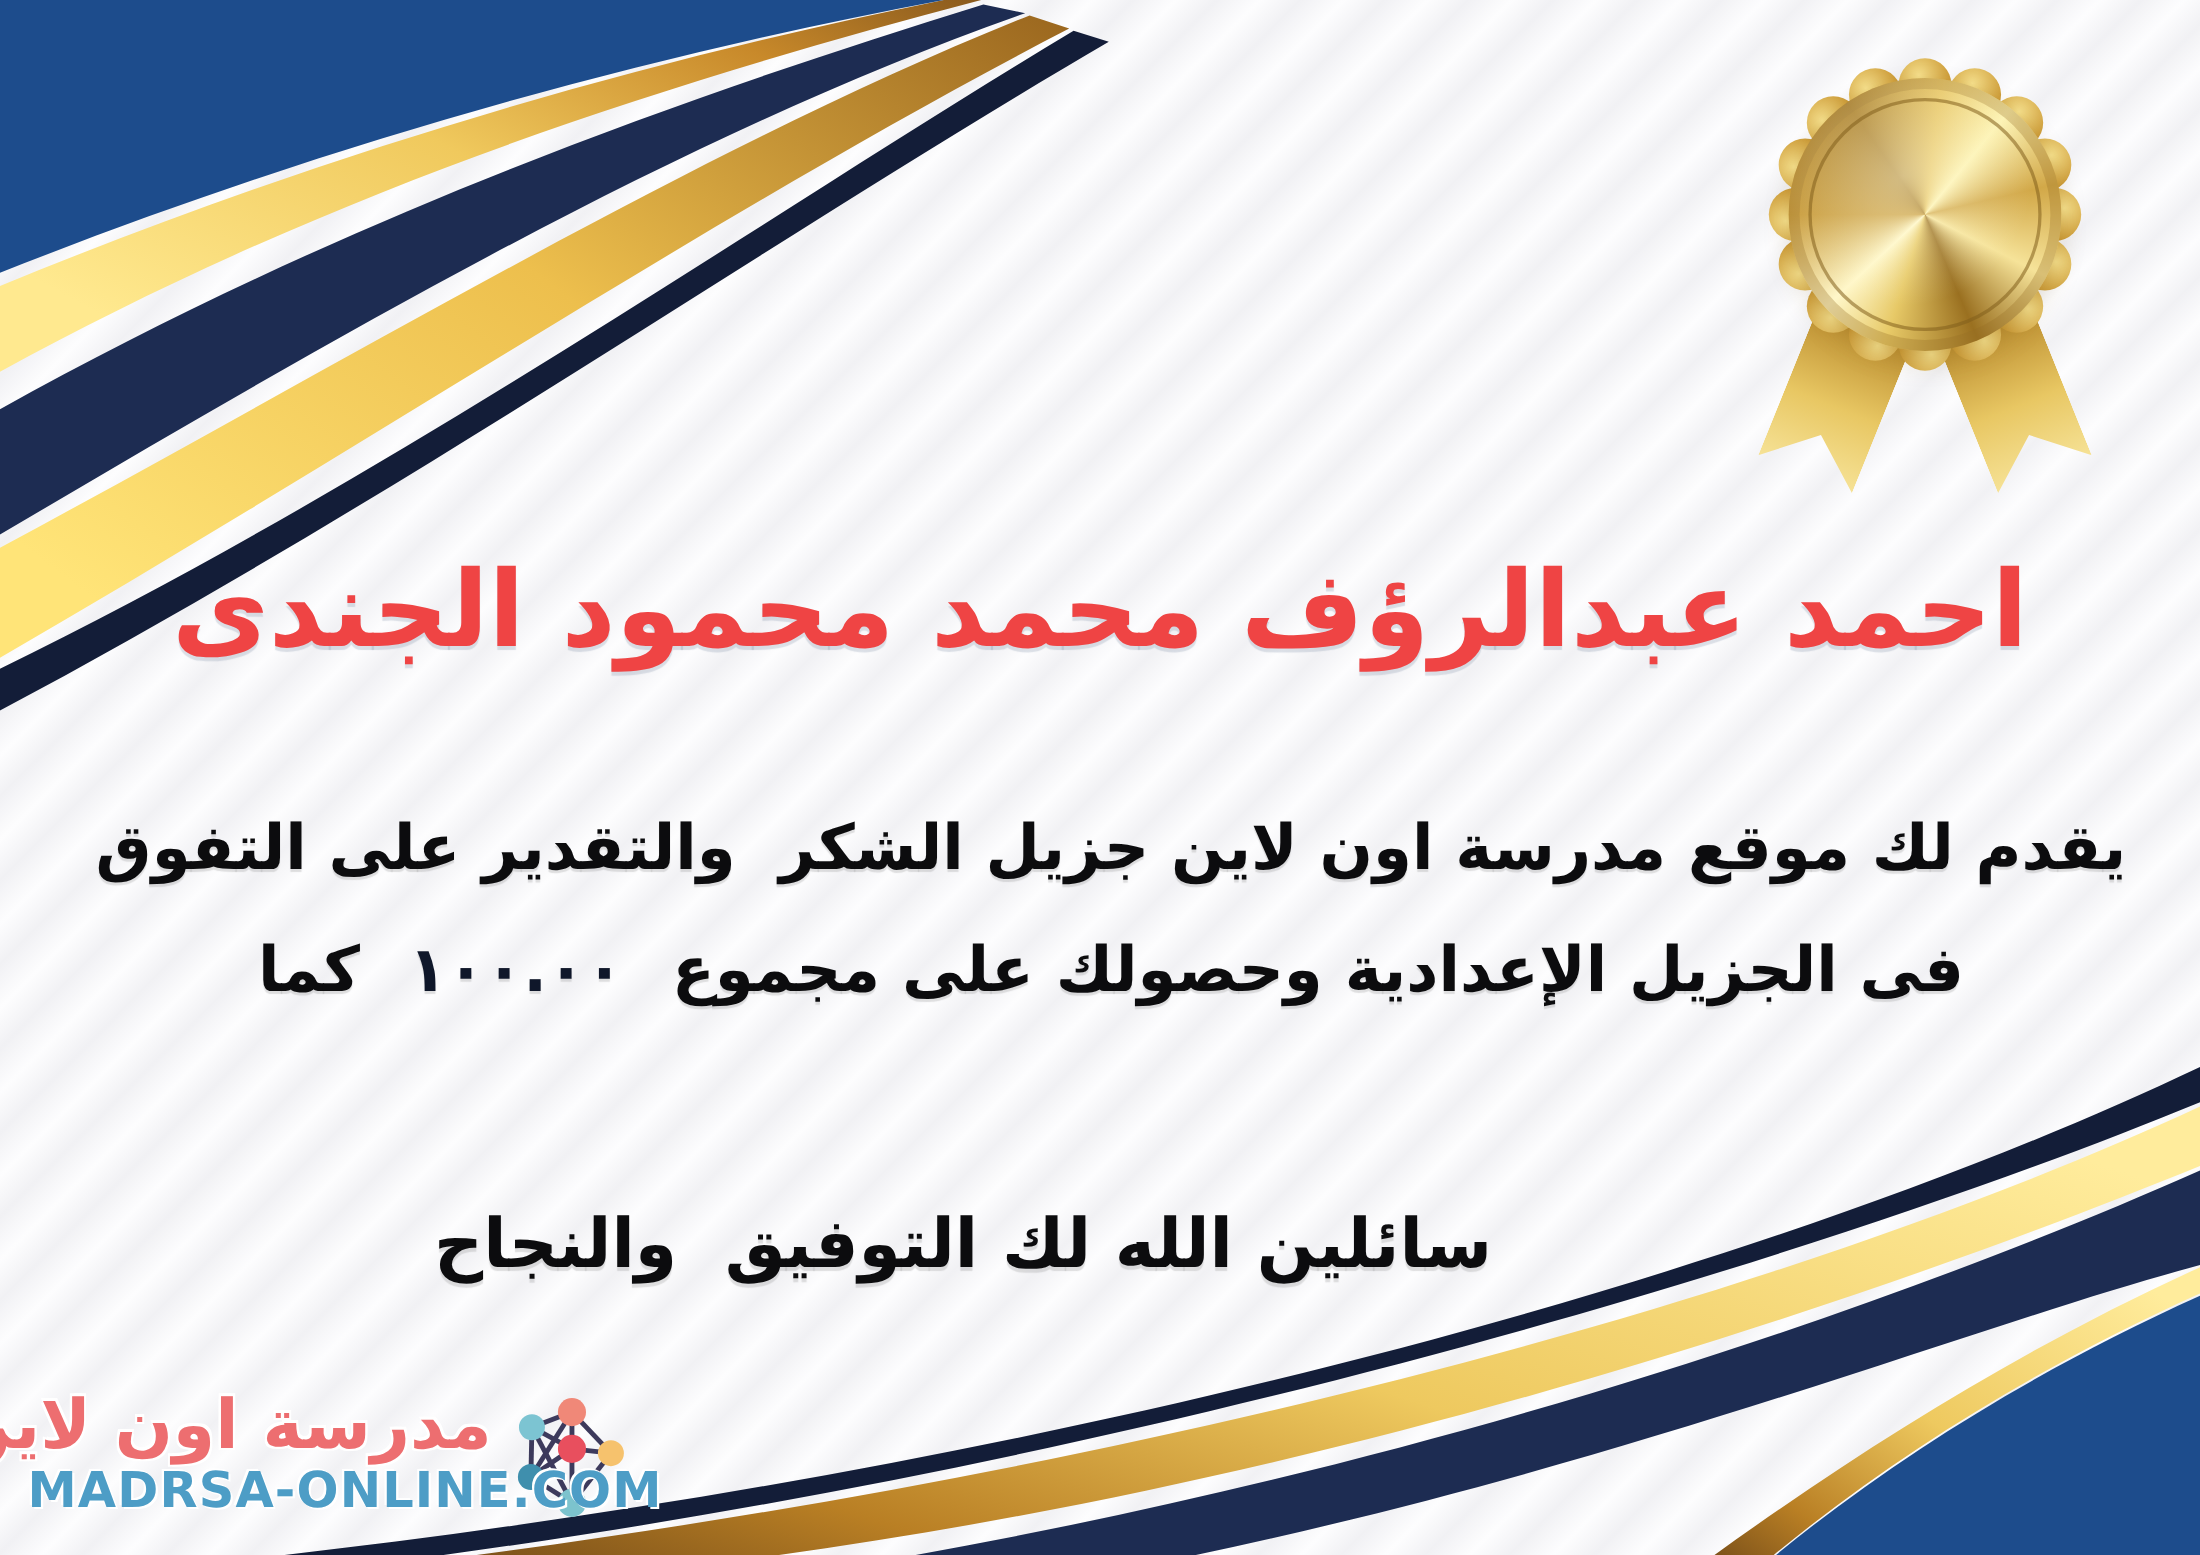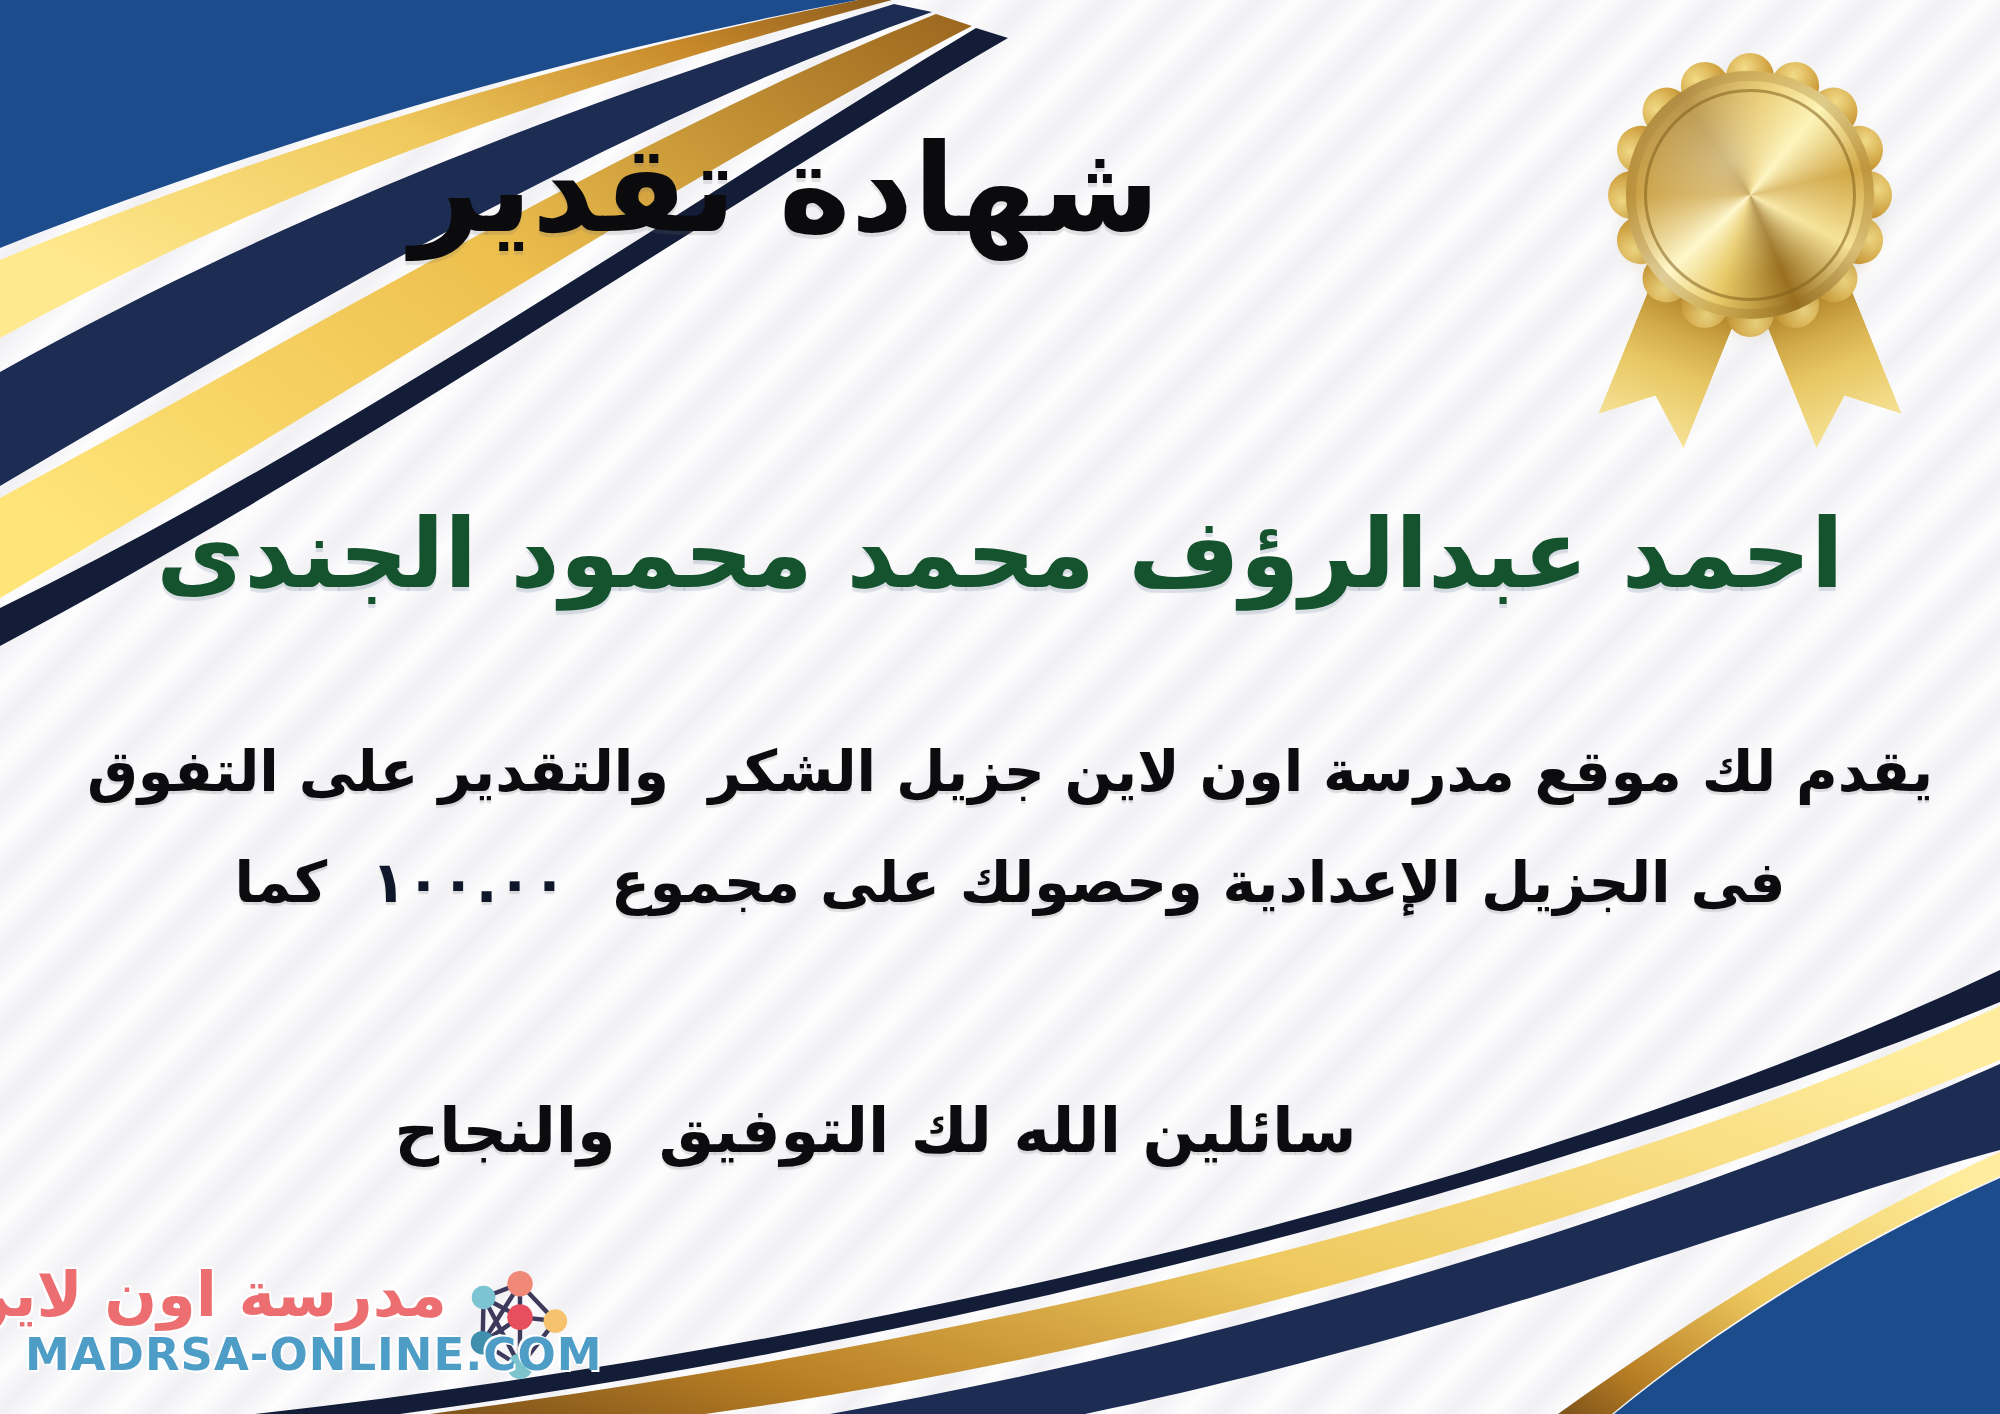--- a/index.html
+++ b/index.html
@@ -28,21 +28,21 @@
   .medal-face::before{content:"";position:absolute;inset:0;border-radius:50%;
       background:radial-gradient(circle at 42% 36%,rgba(255,252,225,.50),rgba(255,255,255,0) 55%);}
   .medal-face::after{content:"";position:absolute;inset:18px;border-radius:50%;
       border:3px solid rgba(130,95,28,.55);}
 
   
   .title{position:absolute;top:118px;left:0;width:1570px;text-align:center;direction:rtl;
          font-size:122px;font-weight:bold;color:#0b0b0d;letter-spacing:0;
          text-shadow:0 4px 1px rgba(110,110,110,.18);}
   .name{position:absolute;top:498px;left:0;width:2000px;text-align:center;direction:rtl;
-        font-size:96px;font-weight:bold;color:#14532d;
+        font-size:96px;font-weight:bold;color:#ef4444;
         text-shadow:0 4px 1px rgba(90,110,140,.20);}
   .body{position:absolute;top:716px;left:10px;width:2000px;text-align:center;direction:rtl;
         font-size:57px;font-weight:bold;color:#0c0c0e;line-height:111px;
         text-shadow:0 3px 1px rgba(120,120,120,.22);}
   .score{color:#0f172a;margin:0 44px;letter-spacing:6px;}
   .closing{position:absolute;top:1094px;left:0;width:1751px;text-align:center;direction:rtl;
            font-size:62px;font-weight:bold;color:#0c0c0e;
            text-shadow:0 3px 1px rgba(120,120,120,.22);}
 
   
@@ -115,21 +115,20 @@
     <div class="scallop" style="--a:202.5deg"></div>
     <div class="scallop" style="--a:225deg"></div>
     <div class="scallop" style="--a:247.5deg"></div>
     <div class="scallop" style="--a:270deg"></div>
     <div class="scallop" style="--a:292.5deg"></div>
     <div class="scallop" style="--a:315deg"></div>
     <div class="scallop" style="--a:337.5deg"></div>
     <div class="medal-face"></div>
   </div>
 
-  <div class="title">شهادة تقدير</div>
 
   <div class="name">احمد عبدالرؤف محمد محمود الجندى</div>
 
   <div class="body">
     <div>يقدم لك موقع مدرسة اون لاين جزيل الشكر &nbsp;والتقدير على التفوق</div>
     <div>
       <span>فى الجزيل الإعدادية وحصولك على مجموع</span><span class="score">١٠٠.٠٠</span><span>كما</span>
     </div>
   </div>
 

